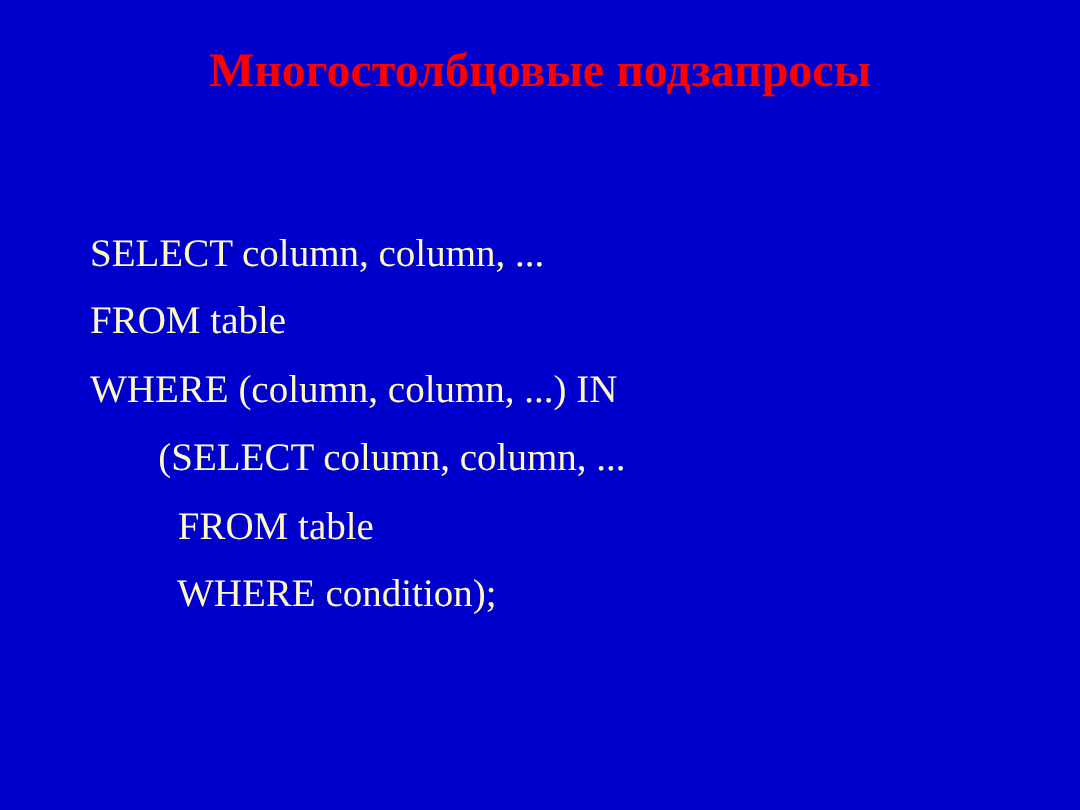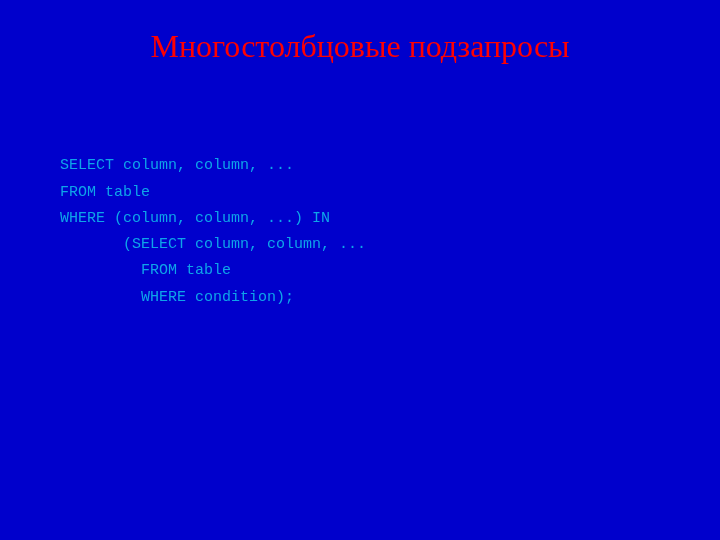--- a/index.html
+++ b/index.html
@@ -15,30 +15,30 @@
       overflow: hidden;
     }
     .slide {
       width: 100%;
       height: 100%;
       padding: 20px 60px 40px 60px;
     }
     .title {
       color: #ff0000;
       font-size: 32px;
-      font-weight: normal;
+      font-weight: bold;
       text-align: center;
       margin-top: 8px;
-      margin-bottom: 62px;
+      margin-bottom: 35px;
       font-family: "Times New Roman", serif;
     }
     .code-block {
-      font-family: Liberation Mono, monospace;
-      color: #0ea5e9;
-      font-size: 15px;
+      font-family: Liberation Serif, serif;
+      color: #fef9c3;
+      font-size: 26px;
       line-height: 1.75;
       white-space: pre;
     }
   </style>
 </head>
 <body>
 
 <div class="slide">
   <h1 class="title">Многостолбцовые подзапросы</h1>
   <div class="code-block">

